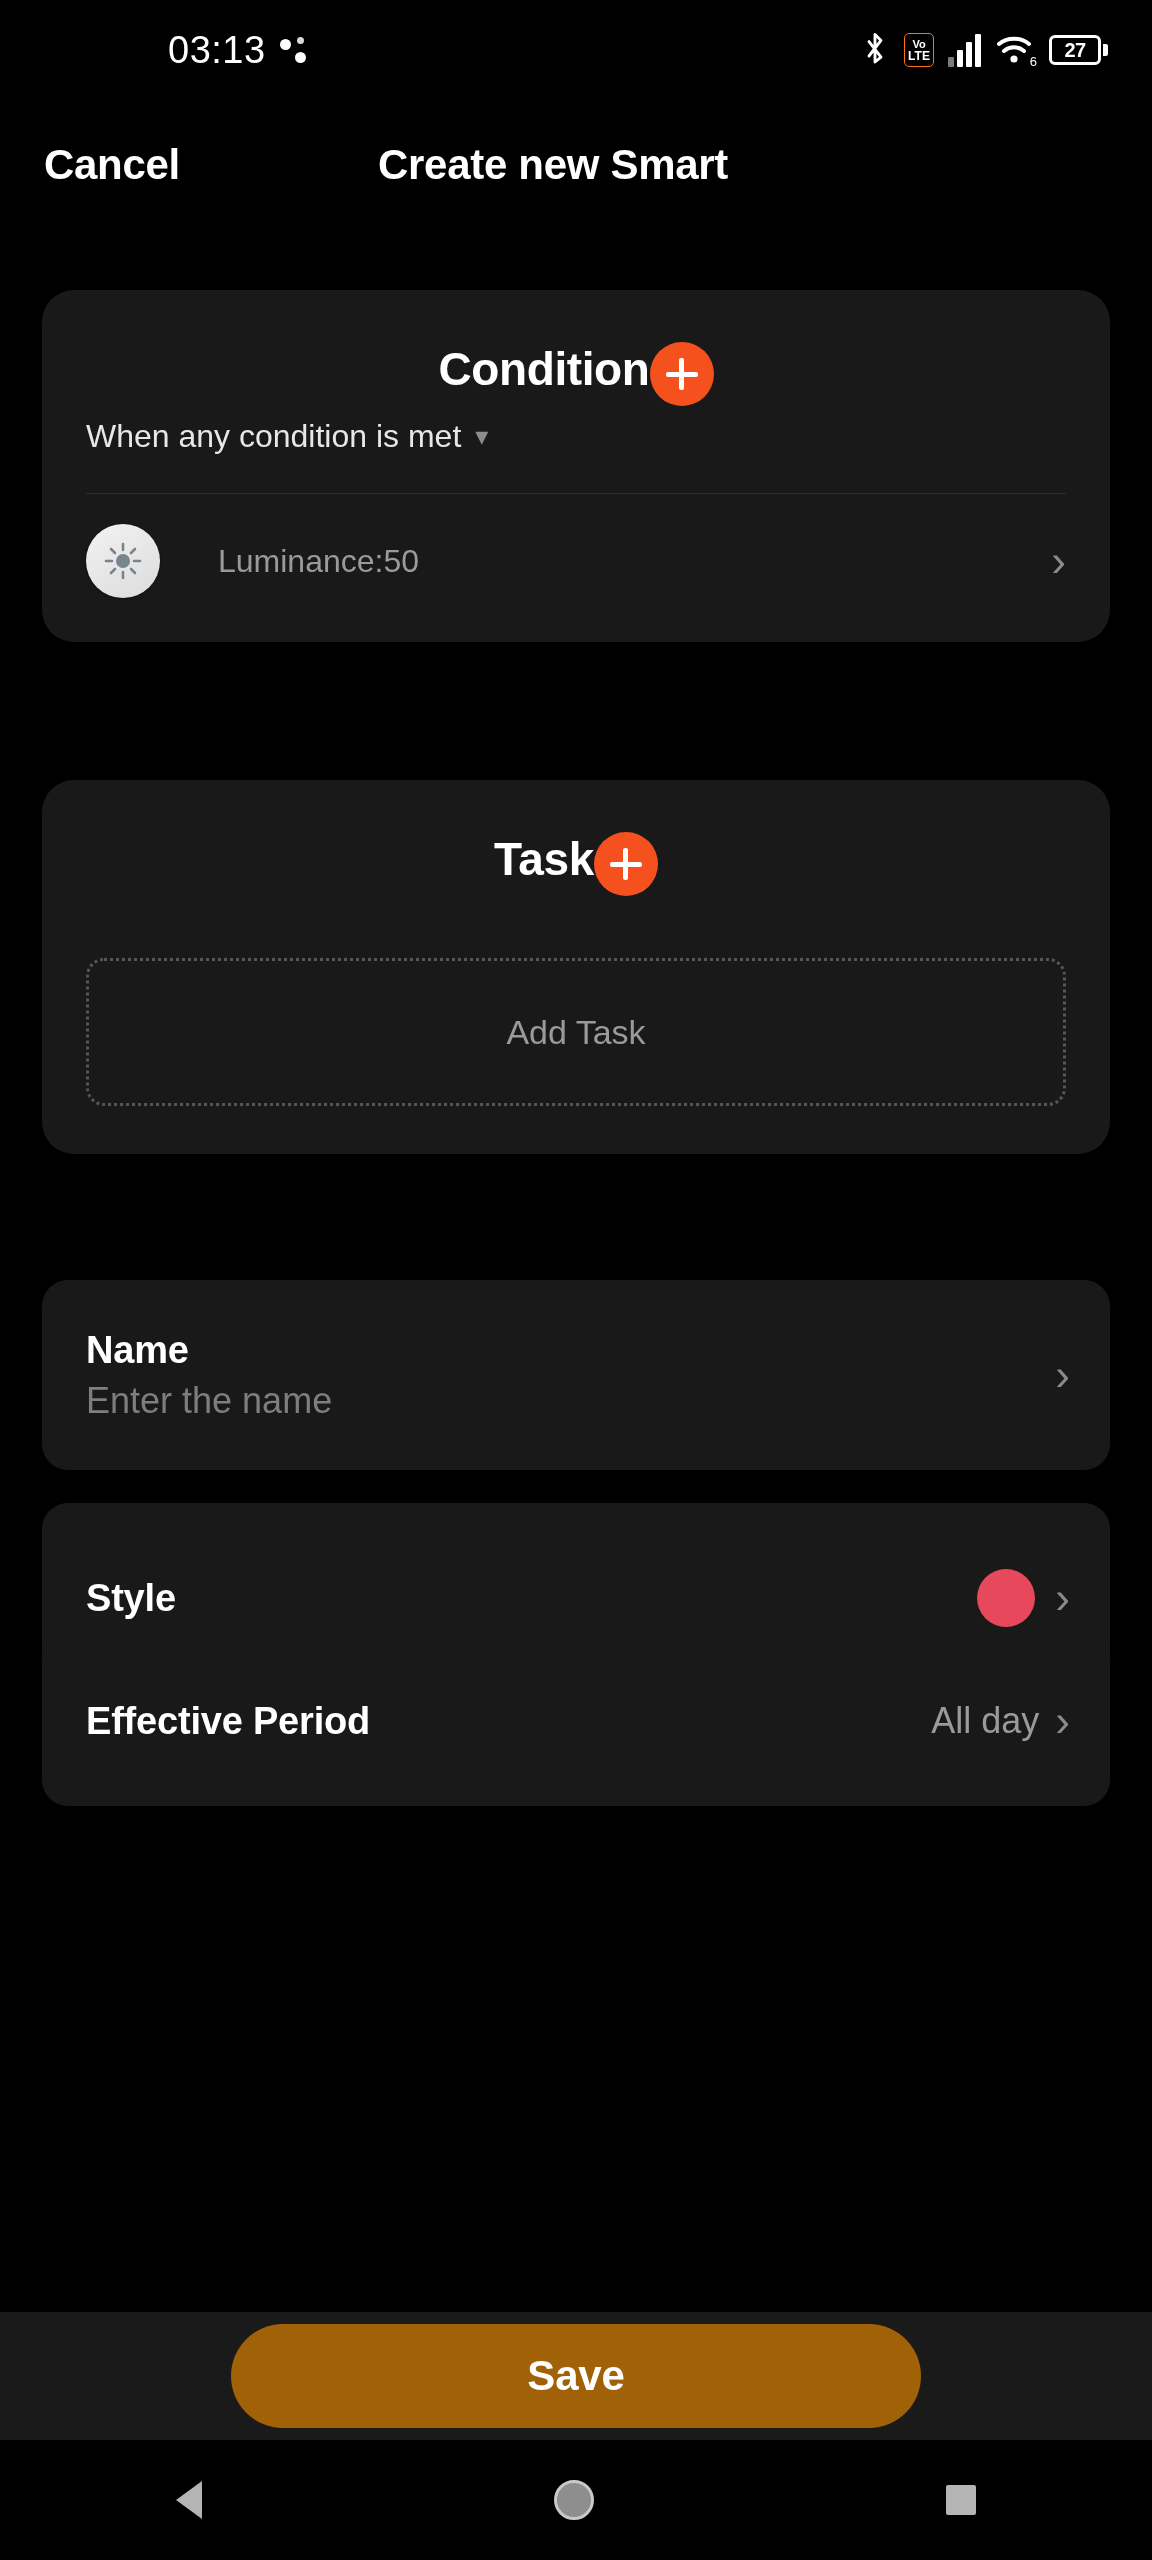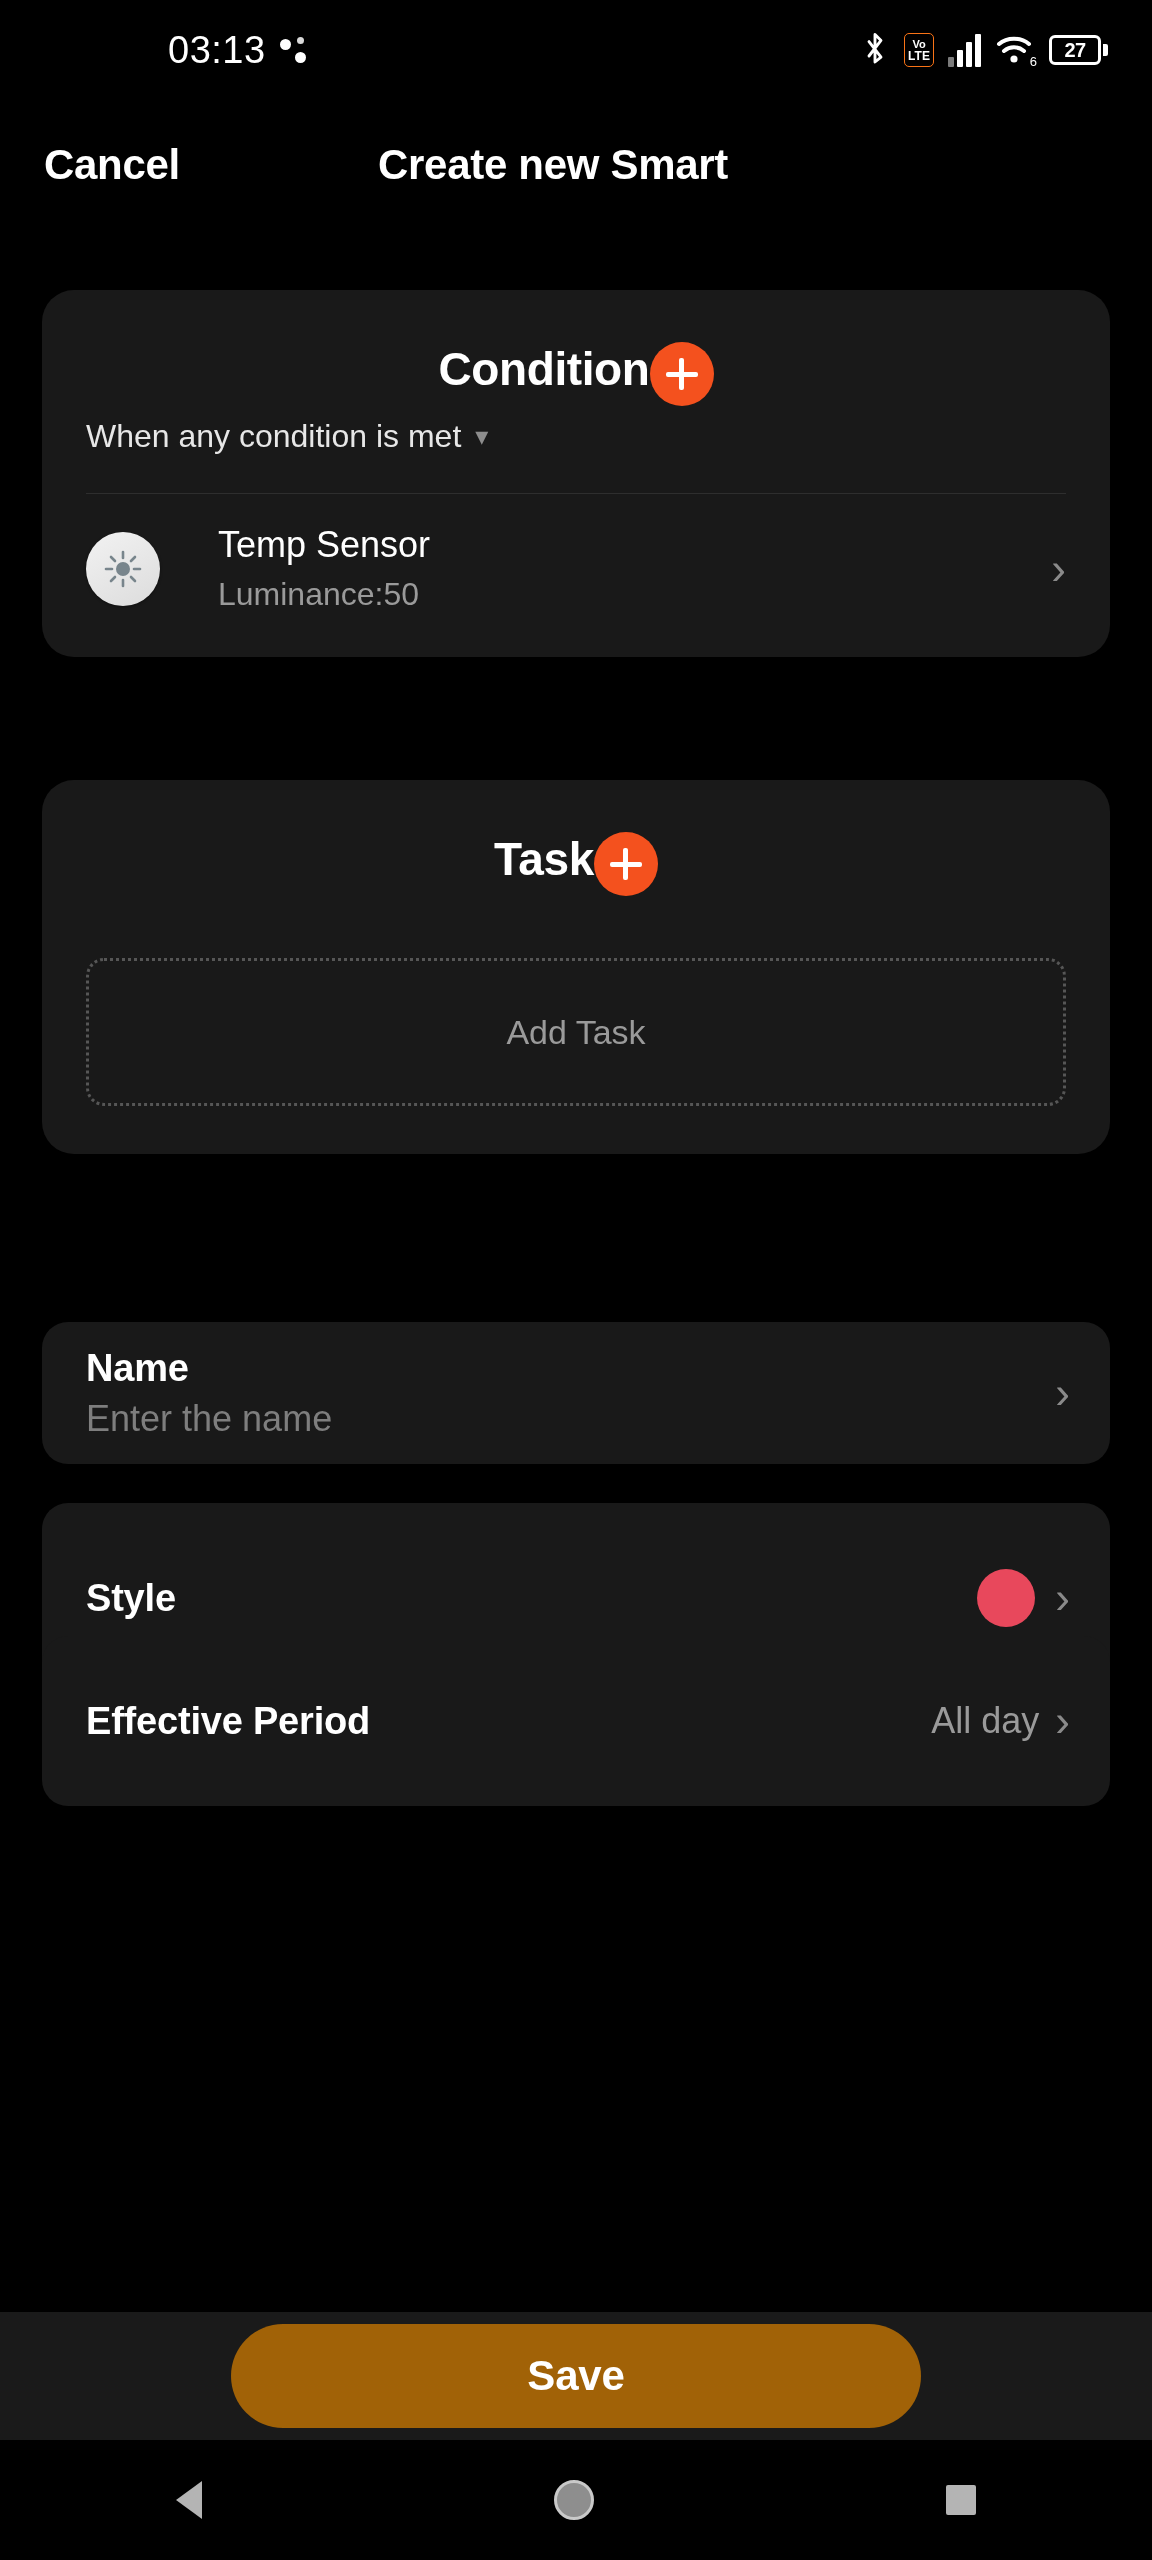--- a/index.html
+++ b/index.html
@@ -237,38 +237,37 @@
               <line x1="33" y1="22" x2="39" y2="22"></line>
               <line x1="10" y1="10" x2="14" y2="14"></line>
               <line x1="30" y1="30" x2="34" y2="34"></line>
               <line x1="34" y1="10" x2="30" y2="14"></line>
               <line x1="14" y1="30" x2="10" y2="34"></line>
             </g>
           </svg>
         </div>
       </div>
       <div class="dev-text">
-        <div class="dev-name">Temp Sensor</div>
         <div class="dev-state">Luminance:50</div>
       </div>
       <div class="chev-lg">›</div>
     </div>
   </div>
 
   <div class="card" style="top:780px;">
     <div class="card-head">
       <div class="card-title">Task</div>
       <div class="plus-btn" style="background: rgb(244, 81, 30);"></div>
     </div>
     <div class="add-task">
       <span>Add Task</span>
     </div>
   </div>
 
-  <div class="row-card" style="top:1322px; height:142px;align-items:center;">
+  <div class="row-card" style="top:1280px; height:190px;align-items:center;">
     <div class="row-left">
       <div class="row-label">Name</div>
       <div class="row-placeholder">Enter the name</div>
     </div>
     <div class="chev-lg">›</div>
   </div>
 
   <div class="row-card" style="top:1503px; height:190px;">
     <div class="row-left">
       <div class="row-label">Style</div>

